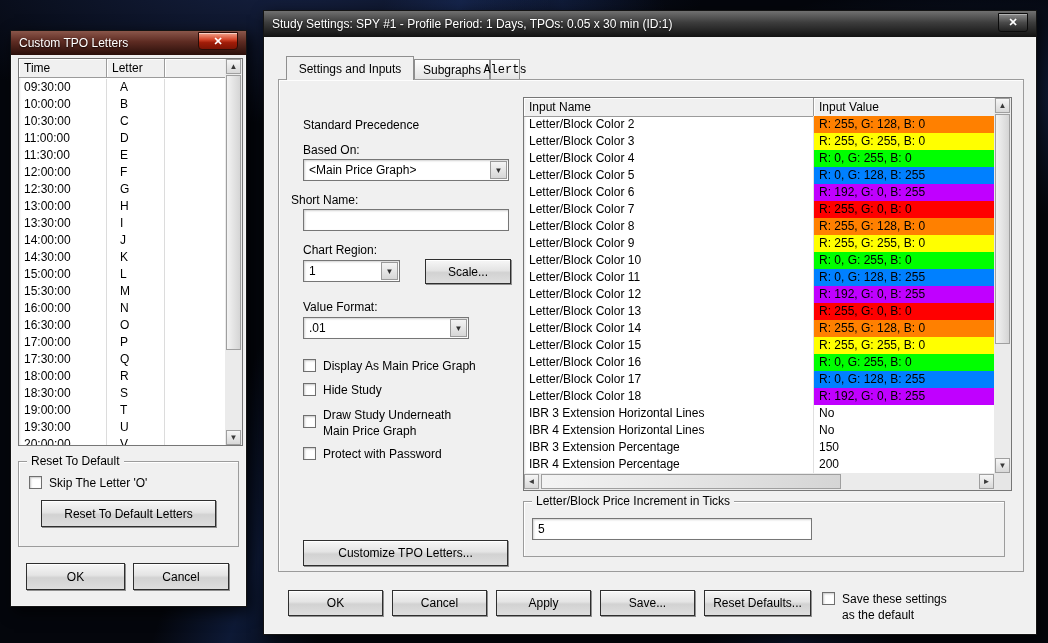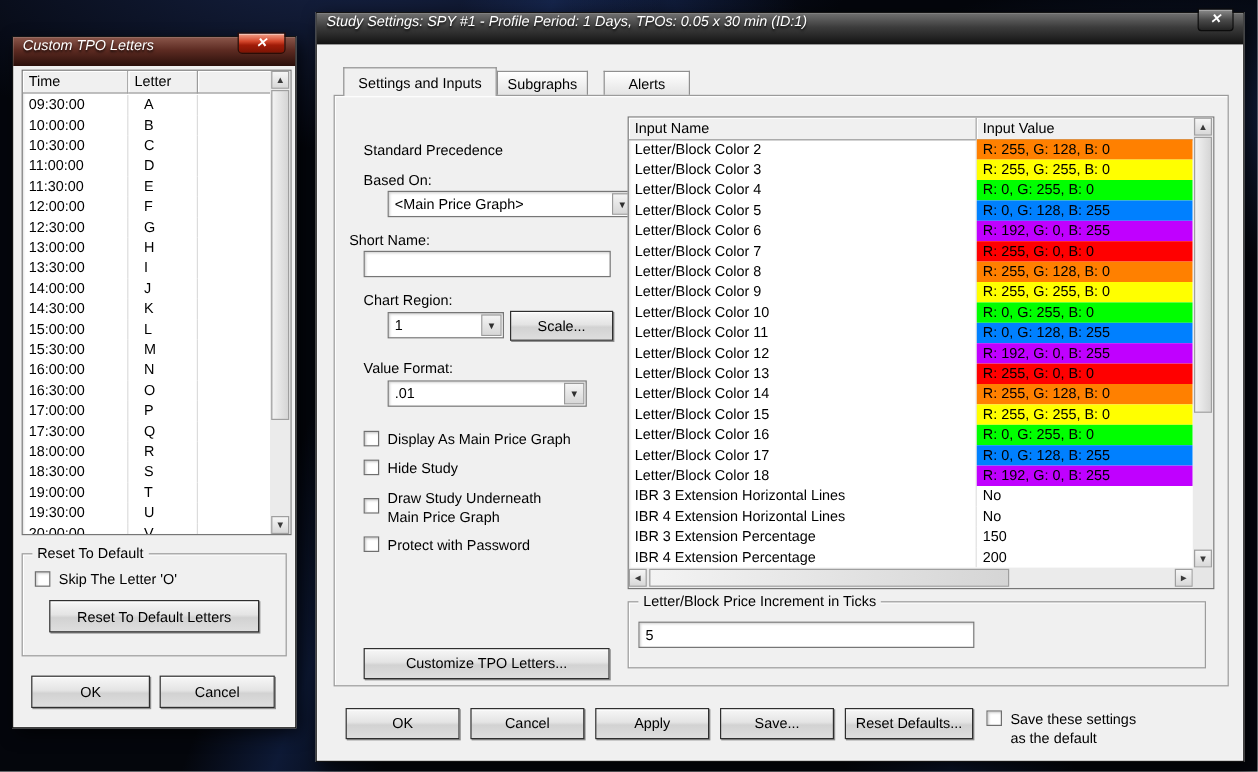--- a/index.html
+++ b/index.html
@@ -10,22 +10,22 @@
     background:
       radial-gradient(700px 260px at 28% -5%, rgba(45,70,140,.45), transparent 60%),
       linear-gradient(110deg, transparent 30%, rgba(35,70,150,.30) 36%, transparent 43%),
       linear-gradient(70deg, transparent 55%, rgba(30,60,130,.25) 62%, transparent 70%),
       radial-gradient(500px 200px at 95% 15%, rgba(40,70,140,.35), transparent 60%),
       #04060c; }
 
   .window { position:absolute; background:#f0f0f0; border:1px solid #141414;
     box-shadow: inset 0 0 0 1px rgba(255,255,255,.35), 4px 5px 14px rgba(0,0,0,.7); }
 
-  .titlebar { position:absolute; left:0; top:0; right:0; display:flex; 
-    padding:0 8px; color:#fff;font-style:italic; }
+  .titlebar { position:absolute; left:0; top:0; right:0; display:flex; align-items:center;
+    padding:0 8px; color:#fff; }
   .tpo-titlebar { height:24px; background:linear-gradient(180deg,#8a564a 0%,#5d2b22 45%,#2a0f0a 100%); }
   .settings-titlebar { height:26px; background:linear-gradient(180deg,#707070 0%,#3c3c3c 45%,#121212 100%); }
   .title-text { flex:1; white-space:nowrap; overflow:hidden; font-size:12px; text-shadow:0 1px 2px rgba(0,0,0,.85); }
   .close-btn { display:flex; align-items:center; justify-content:center; color:#fff; cursor:default; }
   .close-red { width:40px; height:18px; margin-top:-4px; border:1px solid #2b0d07; border-radius:0 0 4px 4px;
     background:linear-gradient(180deg,#f2a48d 0%,#d4472c 40%,#a01c08 60%,#7c1404 100%);
     box-shadow: inset 0 1px 0 rgba(255,255,255,.5); }
   .close-dark { width:30px; height:19px; margin-top:-4px; border:1px solid #0c0c0c; border-radius:0 0 3px 3px;
     background:linear-gradient(180deg,#8d8d8d,#4a4a4a 50%,#232323);
     box-shadow: inset 0 1px 0 rgba(255,255,255,.35); }
@@ -33,21 +33,21 @@
 
   .btn { position:absolute; display:flex; align-items:center; justify-content:center; font-size:12px;
     background:linear-gradient(180deg,#f7f7f7,#e4e4e4 45%,#d2d2d2 55%,#dedede);
     border:1px solid #2f2f2f; box-shadow:1px 1px 0 rgba(0,0,0,.4), inset 0 1px 0 #fff; cursor:default; }
 
   .groupbox { position:absolute; border:1px solid #9c9c9c; box-shadow: inset 1px 1px 0 #ffffff; }
   .group-label { position:absolute; top:-8px; left:8px; background:#f0f0f0; padding:0 4px; font-size:12px; white-space:nowrap; }
 
   .field, .combo { position:absolute; background:#fff; border:1px solid #767676;
     box-shadow: inset 1px 1px 2px rgba(0,0,0,.18); display:flex; align-items:center; padding:0 5px; font-size:12px; }
-  .combo { padding-right:36px;margin-left:20px; }
+  .combo { padding-right:36px; }
   .drop-btn { position:absolute; right:1px; top:1px; bottom:1px; width:17px;
     background:linear-gradient(180deg,#f4f4f4,#d7d7d7); border:1px solid #9a9a9a;
     display:flex; align-items:center; justify-content:center; font-size:8px; color:#303030; }
 
   .checkrow { position:absolute; display:flex; gap:7px; align-items:flex-start; cursor:default; }
   .checkbox { width:13px; height:13px; background:#fff; border:1px solid #6f6f6f;
     box-shadow: inset 1px 1px 2px rgba(0,0,0,.22); flex:none; margin-top:1px; }
   .check-label { font-size:12px; white-space:pre-line; line-height:1.35; }
 
   .tab { position:absolute; display:flex; align-items:center; justify-content:center; font-size:12px;
@@ -234,21 +234,21 @@
   <section class="window" style="left:263px; top:10px; width:774px; height:625px;">
     <div class="titlebar settings-titlebar">
       <span class="title-text">Study Settings: SPY #1 - Profile Period: 1 Days, TPOs: 0.05 x 30 min (ID:1)</span>
       <span class="close-btn close-dark">
         <span class="x-glyph">✕</span>
       </span>
     </div>
 
     <div class="tab active" style="left:22px; top:45px; width:128px; height:24px;">Settings and Inputs</div>
     <div class="tab" style="left:150px; top:48px; width:76px; height:21px;">Subgraphs</div>
-    <div class="tab" style="left:239px; top:48px; width:72px; height:21px;">Alerts</div>
+    <div class="tab" style="left:226px; top:48px; width:30px; height:21px;font-family:Liberation Mono, monospace;">Alerts</div>
 
     <div class="pane" style="left:14px; top:68px; width:746px; height:493px;">
 
       <div style="position:absolute; left:24px; top:38px;">Standard Precedence</div>
 
       <div style="position:absolute; left:24px; top:63px;">Based On:</div>
       <div class="combo" style="left:24px; top:79px; width:206px; height:22px;">
         <span>&lt;Main Price Graph&gt;</span>
         <span class="drop-btn">▼</span>
       </div>

